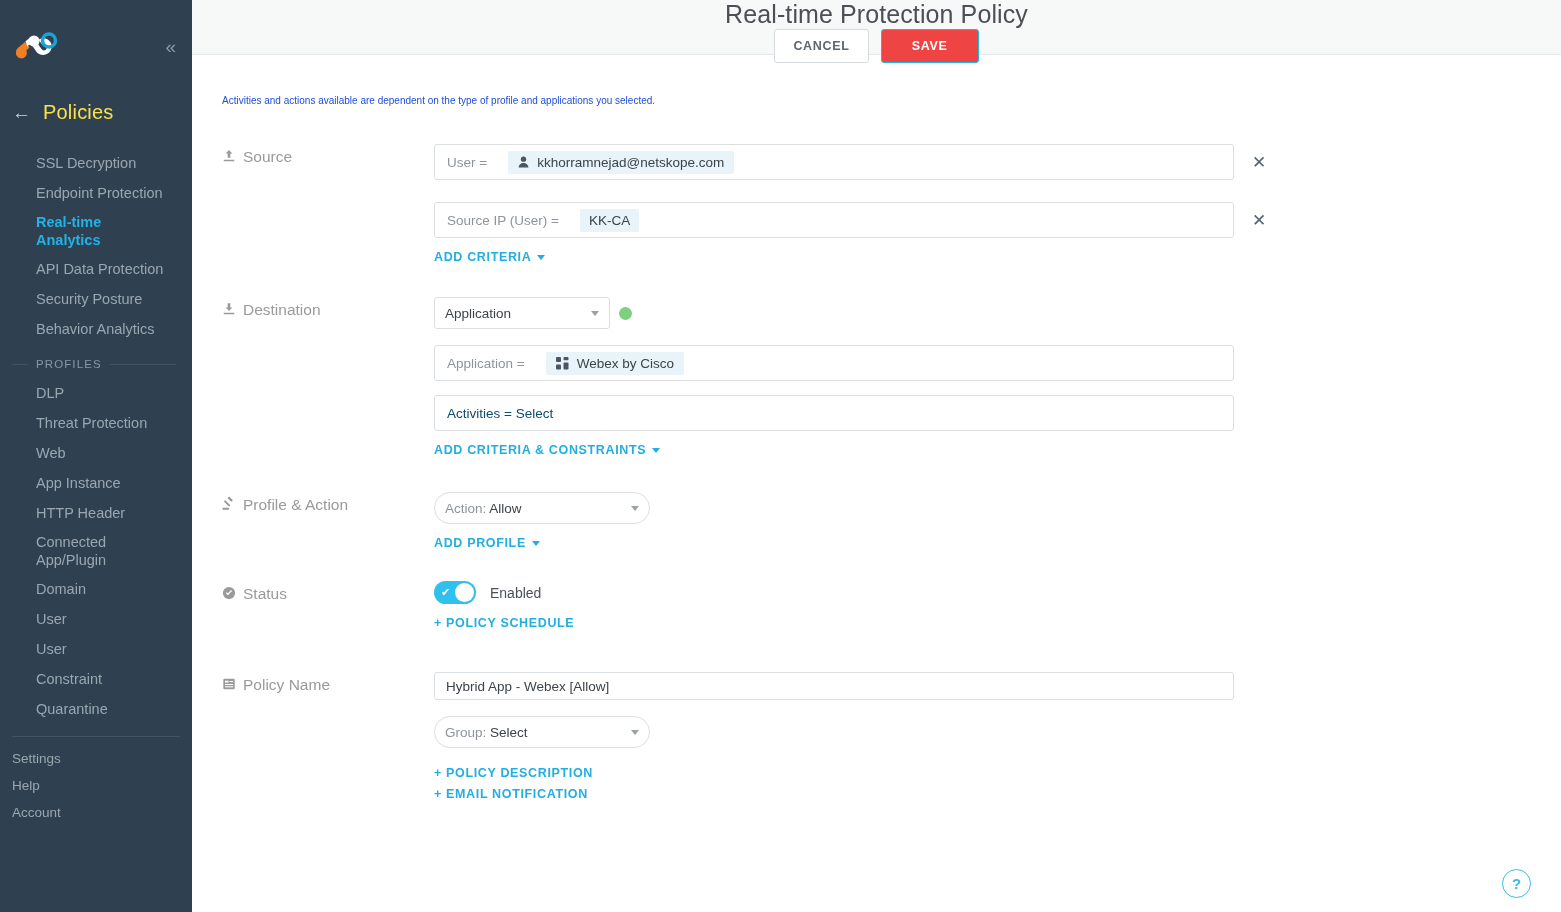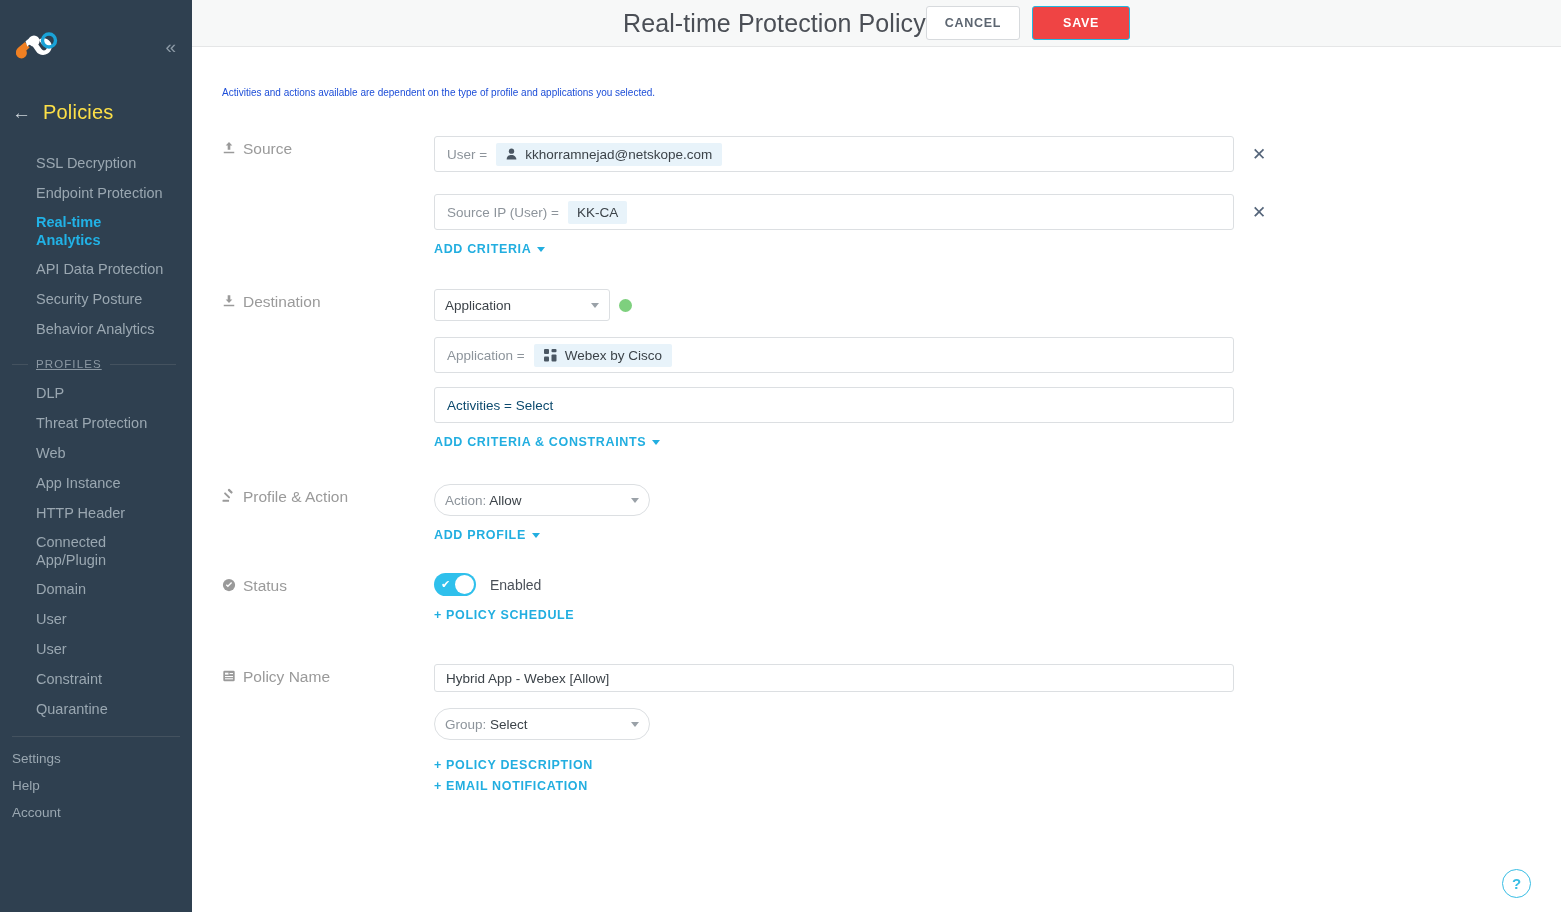--- a/index.html
+++ b/index.html
@@ -42,36 +42,37 @@
     padding: 6px 14px 6px 36px;
     font-size: 14.5px; color: #9aa7b1; line-height: 18px;
     cursor: pointer;
   }
   .nav-item.active { color: #21b2e6; font-weight: bold; }
   .nav-item.two-line { padding-top: 5px; padding-bottom: 5px; }
 
   .section-label {
     display: flex; align-items: center; gap: 8px;
     padding: 14px 16px 8px 12px;
-    font-size: 11.5px; color: #8b98a3; letter-spacing: 1.1px; text-decoration: underline;
+    font-size: 11.5px; color: #8b98a3; letter-spacing: 1.1px;
   }
   .section-label .rule { flex: 1; height: 1px; background: #44525f; }
   .section-label .rule.short { flex: 0 0 16px; }
 
   .divider { height: 1px; background: #44525f; margin: 12px 12px 8px 12px; }
   .foot-item {
     padding: 6px 12px; font-size: 13.5px; color: #9aa7b1; cursor: pointer;
   }
 
   
   .main { flex: 1; height: 912px; position: relative; background: #fff; overflow: hidden; }
   .topbar {
-    height: 47px; background: #f7f8f8; border-bottom: 1px solid #e5e6e7;
+    height: 55px; background: #f7f8f8; border-bottom: 1px solid #e5e6e7;
     display: flex; align-items: center; padding: 0 30px 0 30px;
-    justify-content: center;
+    justify-content: flex-start;
+    flex-direction: column;
   }
   .page-title { font-size: 25px; color: #4b4f56; font-weight: 400; letter-spacing: .1px; }
   .topbar-actions { display: flex; align-items: center; gap: 12px; }
   .btn {
     font-size: 12.5px; letter-spacing: .7px; font-weight: bold;
     padding: 9px 18px; border-radius: 3px; cursor: pointer; border: 1px solid transparent;
   }
   .btn-cancel { background: #fff; border-color: #d7dadd; color: #5d6671; }
   .btn-save { background: #ef4444; color: #fff; border-color: #22b8e0; padding: 9px 30px; }
 
@@ -87,20 +88,21 @@
     font-size: 15.5px; color: #9a9a9a; padding-top: 4px;
   }
   .row-label .lbl-icon { width: 14px; height: 16px; flex: 0 0 14px; display:block; }
   .row-body { flex: 1; }
 
   .criteria-line { display: flex; align-items: center; gap: 0; }
   .field-box {
     border: 1px solid #dcdfe2; border-radius: 3px; background: #fff;
     height: 36px; display: flex; align-items: center; padding: 0 12px;
     width: 800px;
+    gap: 12px;
   }
   .field-key { font-size: 13.5px; color: #8d949b; white-space: nowrap; }
   .chip {
     display: inline-flex; align-items: center; gap: 8px;
     background: #e8f3fa; color: #3c4349; font-size: 13.5px;
     padding: 4px 10px; border-radius: 2px; margin-left: 9px;
   }
   .chip.plain { padding: 4px 9px; }
   .remove-x {
     margin-left: 16px; color: #55657a; font-size: 17px; line-height: 1;

